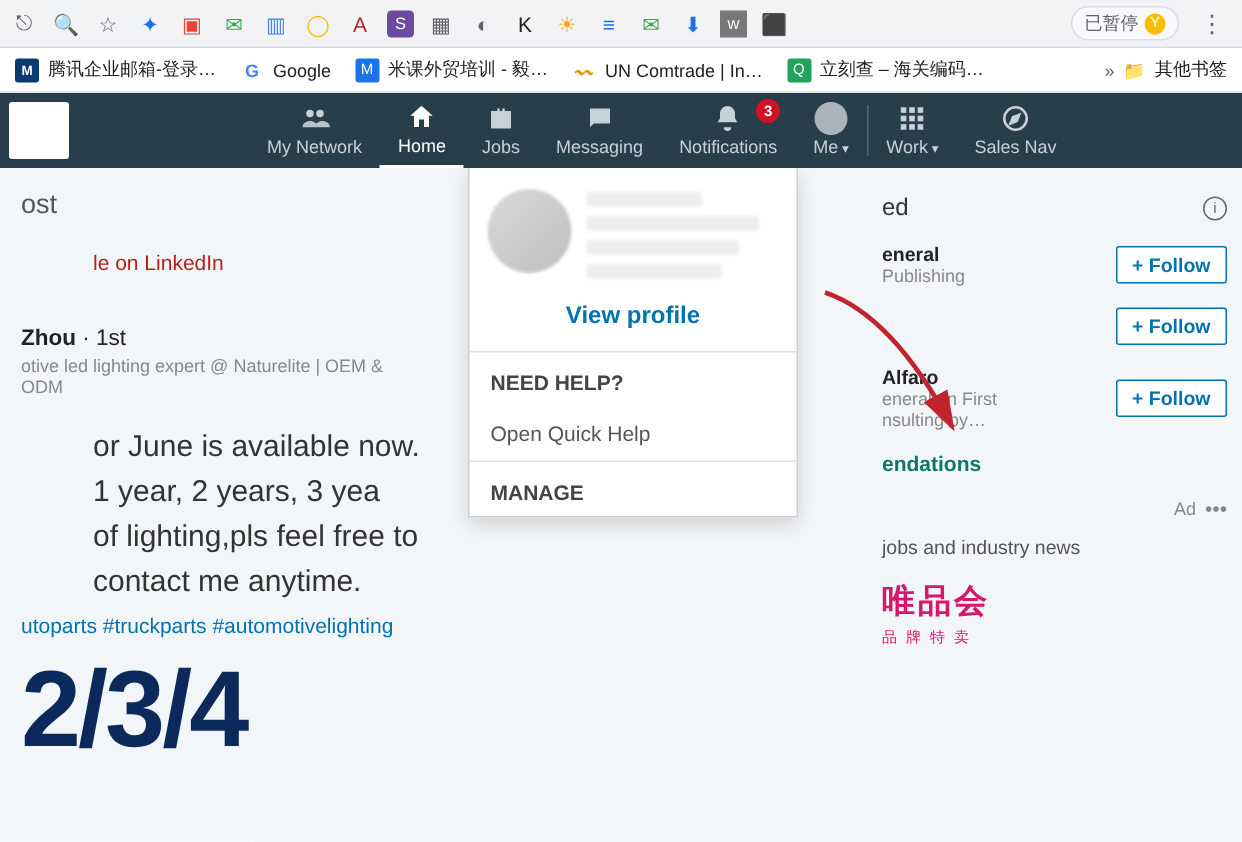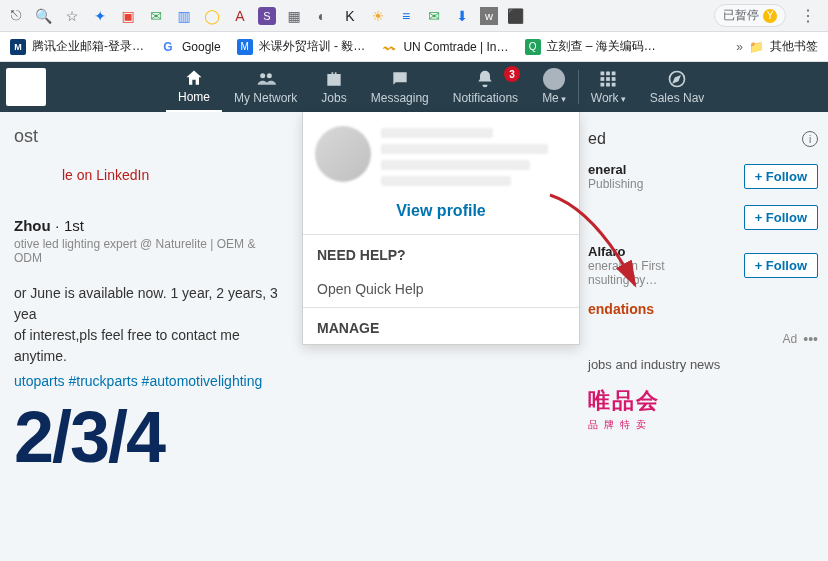--- a/index.html
+++ b/index.html
@@ -31,41 +31,41 @@
   .nav-item.work .lbl::after { content:" ▾"; font-size:9px; }
   .nav-sep { width:1px; background:rgba(255,255,255,0.2); margin:8px 0; }
   .badge { position:absolute; top:4px; right:10px; background:#d11124; color:#fff; border-radius:50%; width:16px; height:16px; font-size:10px; display:flex; align-items:center; justify-content:center; font-weight:bold; }
   
   .surface { position:relative; background:#f3f6f8; height:449px; }
   .feed { position:absolute; left:0; top:0; width:300px; padding:14px; color:#3b3b3b; }
   .feed h3 { font-size:18px; font-weight:400; color:#555; margin-bottom:20px; }
   .feed .link { color:#b91c1c;padding-left:48px; }
   .feed .post-head { font-size:15px; color:#222; }
   .feed .sub { font-size:12px; color:#888; margin-top:2px; }
-  .feed .body { font-size:14px; color:#333; margin-top:18px; line-height:1.5; }
+  .feed .body { font-size:20px; color:#333; margin-top:18px; line-height:1.5;margin-left:48px; }
   .feed .tags { color:#0073b1; font-size:14px; margin-top:6px; }
   .big-num { font-family: Arial Black, Arial, sans-serif; font-size:72px; font-weight:900; color:#0b2a5b; letter-spacing:-2px; margin-top:12px; line-height:1; }
   
   .rail { position:absolute; right:10px; top:12px; width:230px; }
   .rail .hdr { display:flex; align-items:center; font-size:16px; color:#333; margin:6px 0 14px; }
   .rail .hdr .info { margin-left:auto; width:16px; height:16px; border:1.5px solid #666; border-radius:50%; font-size:10px; display:flex; align-items:center; justify-content:center; color:#666; }
   .rail .sug { display:flex; align-items:center; justify-content:space-between; margin-bottom:14px; font-size:13px; }
   .rail .sug .meta .t { font-weight:600; color:#222; }
   .rail .sug .meta .s { color:#888; font-size:12px; }
   .follow-btn { border:1px solid #0073b1; color:#0073b1; background:#fff; border-radius:2px; padding:4px 10px; font-weight:600; font-size:13px; cursor:pointer; white-space:nowrap; }
-  .rail .more { color:#c2410c; font-weight:600; font-size:14px; margin:2px 0 14px; }
+  .rail .more { color:#0f766e; font-weight:600; font-size:14px; margin:2px 0 14px; }
   .rail .adrow { display:flex; align-items:center; font-size:12px; color:#888; }
   .rail .adrow .dots { margin-left:6px; font-size:14px; }
   .rail .adtag { margin-left:auto; }
   .rail .news { font-size:13px; color:#555; margin-top:10px; }
   .rail .brand { margin-top:14px; text-align:left; }
   .rail .brand .zh { color:#d6186c; font-size:22px; font-weight:600; letter-spacing:2px; }
   .rail .brand .sm { color:#d6186c; font-size:10px; letter-spacing:6px; margin-top:2px; }
   
-  .dropdown { position:absolute; left:302px; top:0; width:278px; background:#fff; border:1px solid #d0d0d0; border-top:none; box-shadow:0 4px 12px rgba(0,0,0,.15); }
+  .dropdown { position:absolute; left:312px; top:0; width:220px; background:#fff; border:1px solid #d0d0d0; border-top:none; box-shadow:0 4px 12px rgba(0,0,0,.15); }
   .dd-profile { padding:14px 12px 10px; display:flex; gap:10px; }
   .dd-avatar { width:56px; height:56px; border-radius:50%; background:linear-gradient(135deg,#d9d9d9,#bfbfbf); filter:blur(1px); }
   .dd-lines { flex:1; display:flex; flex-direction:column; gap:6px; padding-top:2px; }
   .dd-line { height:10px; background:#eee; filter:blur(1px); border-radius:2px; }
   .dd-view { text-align:center; padding:6px 0 14px; }
   .dd-view a { color:#0073b1; font-weight:600; font-size:16px; }
   .dd-section { border-top:1px solid #e0e0e0; }
   .dd-head { font-weight:700; color:#444; padding:12px 14px 8px; font-size:14px; }
   .dd-item { padding:10px 14px; font-size:14px; color:#555; cursor:pointer; }
   .dd-item.hl { outline:3px solid #f2e200; outline-offset:-3px; color:#444; }
@@ -127,37 +127,37 @@
   <div class="bm-right">
     <span style="color:#5f6368;">»</span>
     <span style="color:#f5c451;">📁</span>
     <span>其他书签</span>
   </div>
 </div>
 
 <div class="li-nav">
   <div class="li-logo-spacer"></div>
   <div class="li-nav-spacer"></div>
-  <div class="nav-item active">
-    <span class="ic">
-        <svg width="20" height="20" viewBox="0 0 24 24" fill="currentColor">
-          <path d="M12 3l9 8h-3v9h-4v-6H10v6H6v-9H3z"></path>
-        </svg>
-      </span>
-    <span class="lbl">Home</span>
-  </div>
   <div class="nav-item">
     <span class="ic">
         <svg width="22" height="20" viewBox="0 0 24 24" fill="currentColor">
           <circle cx="8" cy="8" r="3"></circle>
           <circle cx="16" cy="8" r="3"></circle>
           <path d="M2 19c0-3 3-5 6-5s6 2 6 5H2zm10 0c0-3 3-5 6-5s6 2 6 5H12z" opacity=".9"></path>
         </svg>
       </span>
     <span class="lbl">My Network</span>
+  </div>
+  <div class="nav-item active">
+    <span class="ic">
+        <svg width="20" height="20" viewBox="0 0 24 24" fill="currentColor">
+          <path d="M12 3l9 8h-3v9h-4v-6H10v6H6v-9H3z"></path>
+        </svg>
+      </span>
+    <span class="lbl">Home</span>
   </div>
   <div class="nav-item">
     <span class="ic">
         <svg width="20" height="20" viewBox="0 0 24 24" fill="currentColor">
           <path d="M9 4h6v2h5v14H4V6h5V4zm2 0v2h2V4h-2z"></path>
         </svg>
       </span>
     <span class="lbl">Jobs</span>
   </div>
   <div class="nav-item">
@@ -215,21 +215,21 @@
 
   <div class="feed">
     <h3>ost</h3>
     <div class="link" style="font-size:14px;">le on LinkedIn</div>
 
     <div style="margin-top:34px;">
       <span class="post-head"><b>Zhou</b> · <span>1st</span></span>
       <div class="sub">otive led lighting expert @ Naturelite | OEM &amp; ODM</div>
       <div class="body">
         <span>or June is available now. 1 year, 2 years, 3 yea</span><br>
-        <span>of interest,pls feel free to contact me anytime.</span>
+        <span>of lighting,pls feel free to contact me anytime.</span>
       </div>
       <div class="tags">utoparts  #truckparts  #automotivelighting</div>
       <div class="big-num">2/3/4</div>
     </div>
   </div>
 
   <div class="dropdown">
     <div class="dd-profile">
       <div class="dd-avatar"></div>
       <div class="dd-lines">

